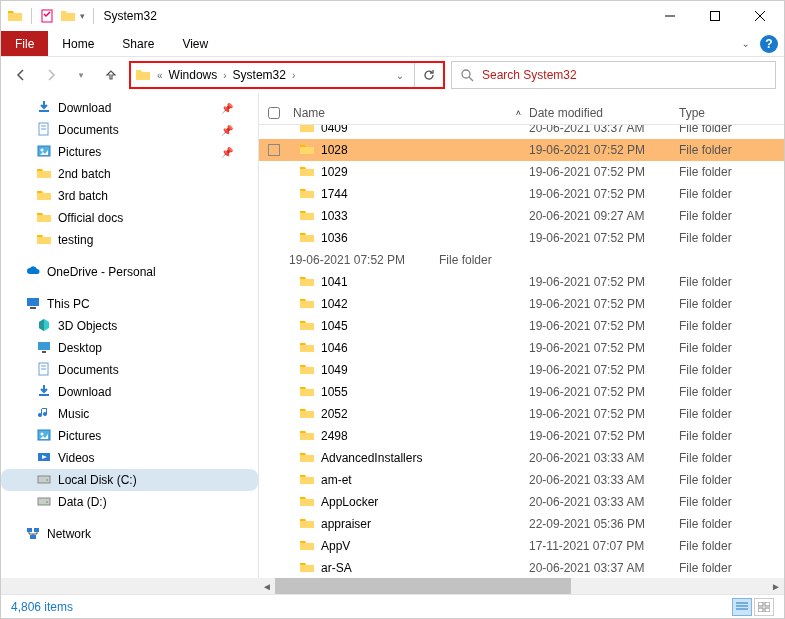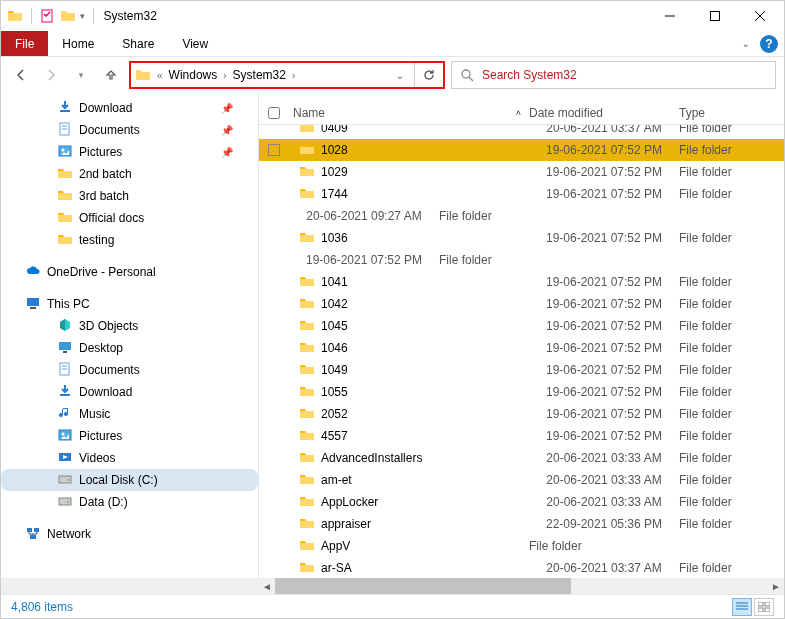--- a/index.html
+++ b/index.html
@@ -27,39 +27,39 @@
 .addr-chev { font-size:10px; color:#666; padding:0 4px; }
 .addr-drop { width:20px; display:flex; justify-content:center; color:#666; }
 .addr-refresh { width:28px; height:100%; display:flex; align-items:center; justify-content:center; color:#444; border-left:0; }
 .searchBox { flex:1; height:28px; border:1px solid #ccc; display:flex; align-items:center; padding:0 8px; color:#b91c1c; gap:8px; }
 .body { flex:1; display:flex; overflow:hidden; }
 .nav { width:258px; border-right:1px solid #e5e5e5; overflow-y:auto; padding-top:4px; position:relative; }
 .nav::-webkit-scrollbar, .list::-webkit-scrollbar { width:16px; }
 .nav::-webkit-scrollbar-thumb, .list::-webkit-scrollbar-thumb { background:#c2c2c2; }
 .nav::-webkit-scrollbar-track, .list::-webkit-scrollbar-track { background:#f0f0f0; }
 .nav-item { display:flex; align-items:center; height:22px; padding-left:24px; gap:6px; cursor:default; }
-.nav-item.lvl2 { padding-left:56px; }
+.nav-item.lvl2 { padding-left:35px; }
 .nav-item.selected { background:#d8e6f2;border-radius:8px; }
 .nav-pin { margin-left:auto; margin-right:24px; color:#666; font-size:10px; }
 .ico { width:16px; height:16px; flex-shrink:0; }
 .list { flex:1; overflow-y:scroll; overflow-x:hidden; position:relative; }
 .list-inner { min-width:520px; }
 .lh { display:flex; align-items:center; height:24px; border-bottom:1px solid #e5e5e5; font-size:12px; color:#555; position:sticky; top:8px; background:#fff; }
 .lh-cb { width:30px; display:flex; justify-content:center; }
 .lh-name { width:240px; padding-left:4px; display:flex; align-items:center; gap:4px; }
 .lh-date { width:150px; }
 .lh-type { flex:1; }
 .lh-sort { font-size:9px; color:#333; margin-left:auto; margin-right:8px; }
 .row { display:flex; align-items:center; height:22px; font-size:12px; }
-.row.hover { background:#eab308; }
+.row.hover { background:#fdba74; }
 .row .cb { width:30px; display:flex; justify-content:center; }
 .row .cbx { width:12px; height:12px; border:1px solid #888; visibility:hidden; }
 .row.hover .cbx { visibility:visible; }
 .row .nm { width:240px; display:flex; align-items:center; gap:6px; padding-left:10px; }
-.row .dt { width:150px; color:#555;text-align:center; }
+.row .dt { width:150px; color:#555; }
 .row .tp { flex:1; color:#555; }
 .status { height:24px; border-top:1px solid #e5e5e5; display:flex; align-items:center; padding:0 10px; font-size:12px; color:#1979ca; }
 .status-icons { margin-left:auto; display:flex; gap:2px; }
 .sv { width:20px; height:18px; border:1px solid #ccc; display:flex; align-items:center; justify-content:center; }
 .sv.active { background:#cce4f7; border-color:#7ab7e8; }
 input[type=checkbox].hdr-cb { width:12px; height:12px; }
 .hscroll { height:16px; background:#f0f0f0; display:flex; align-items:center; }
 .hscroll .track { flex:1; height:16px; position:relative; }
 .hscroll .thumb { position:absolute; left:0; width:60%; height:100%; background:#c2c2c2; }
 .hscroll .arr { width:16px; text-align:center; color:#666; font-size:10px; }
@@ -382,20 +382,27 @@
                   </svg></span>
                 <span>1744</span>
               </div>
   <div class="dt">19-06-2021 07:52 PM</div>
   <div class="tp">File folder</div>
             </div>
             <div class="row">
               <div class="cb">
                 <div class="cbx"></div>
               </div>
+  <div class="nm">
+                <span><svg class="ico" viewBox="0 0 16 16">
+                    <path fill="#ffd76b" d="M1 4h5l1 2h8v7H1z"></path>
+                    <path fill="#ffb900" d="M1 4h5l1 2H1z"></path>
+                  </svg></span>
+                <span>1033</span>
+              </div>
   <div class="dt">20-06-2021 09:27 AM</div>
   <div class="tp">File folder</div>
             </div>
             <div class="row">
               <div class="cb">
                 <div class="cbx"></div>
               </div>
   <div class="nm">
                 <span><svg class="ico" viewBox="0 0 16 16">
                     <path fill="#ffd76b" d="M1 4h5l1 2h8v7H1z"></path>
@@ -513,21 +520,21 @@
             </div>
             <div class="row">
               <div class="cb">
                 <div class="cbx"></div>
               </div>
   <div class="nm">
                 <span><svg class="ico" viewBox="0 0 16 16">
                     <path fill="#ffd76b" d="M1 4h5l1 2h8v7H1z"></path>
                     <path fill="#ffb900" d="M1 4h5l1 2H1z"></path>
                   </svg></span>
-                <span>4557</span>
+                <span>2498</span>
               </div>
   <div class="dt">19-06-2021 07:52 PM</div>
   <div class="tp">File folder</div>
             </div>
             <div class="row">
               <div class="cb">
                 <div class="cbx"></div>
               </div>
   <div class="nm">
                 <span><svg class="ico" viewBox="0 0 16 16">
@@ -585,20 +592,21 @@
               <div class="cb">
                 <div class="cbx"></div>
               </div>
   <div class="nm">
                 <span><svg class="ico" viewBox="0 0 16 16">
                     <path fill="#ffd76b" d="M1 4h5l1 2h8v7H1z"></path>
                     <path fill="#ffb900" d="M1 4h5l1 2H1z"></path>
                   </svg></span>
                 <span>AppV</span>
               </div>
+  <div class="dt">17-11-2021 07:07 PM</div>
   <div class="tp">File folder</div>
             </div>
             <div class="row">
               <div class="cb">
                 <div class="cbx"></div>
               </div>
   <div class="nm">
                 <span><svg class="ico" viewBox="0 0 16 16">
                     <path fill="#ffd76b" d="M1 4h5l1 2h8v7H1z"></path>
                     <path fill="#ffb900" d="M1 4h5l1 2H1z"></path>

